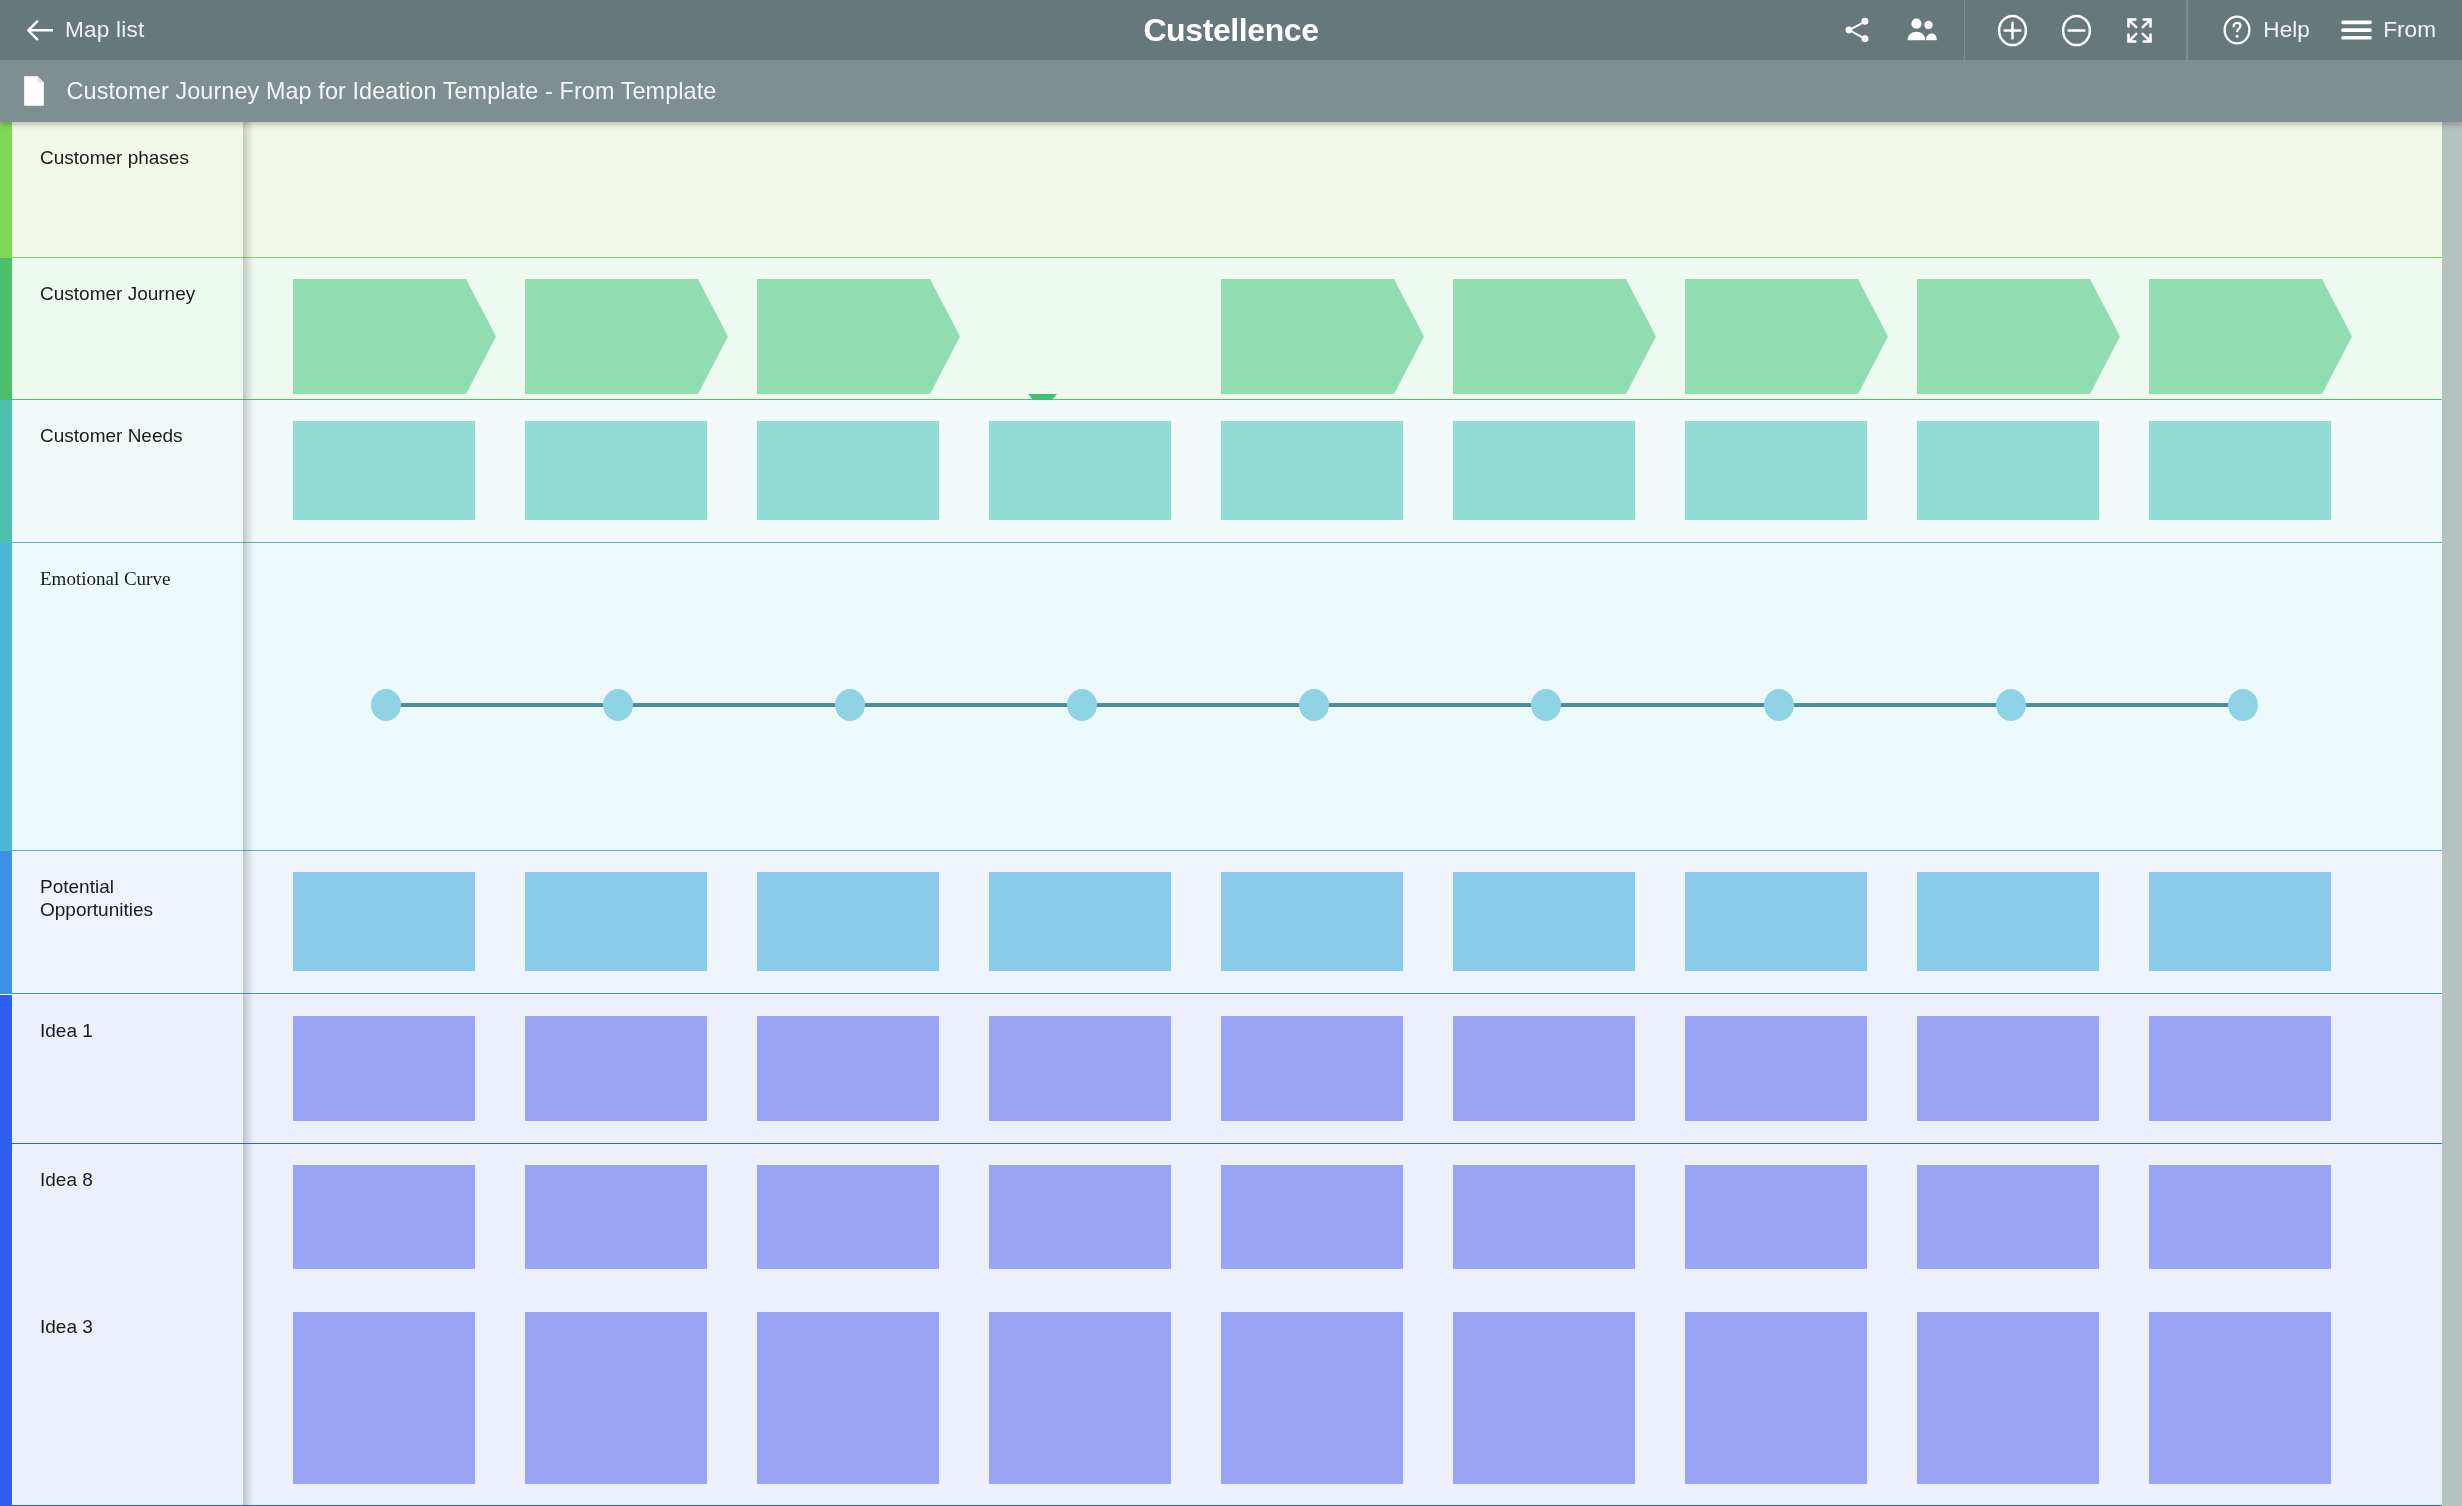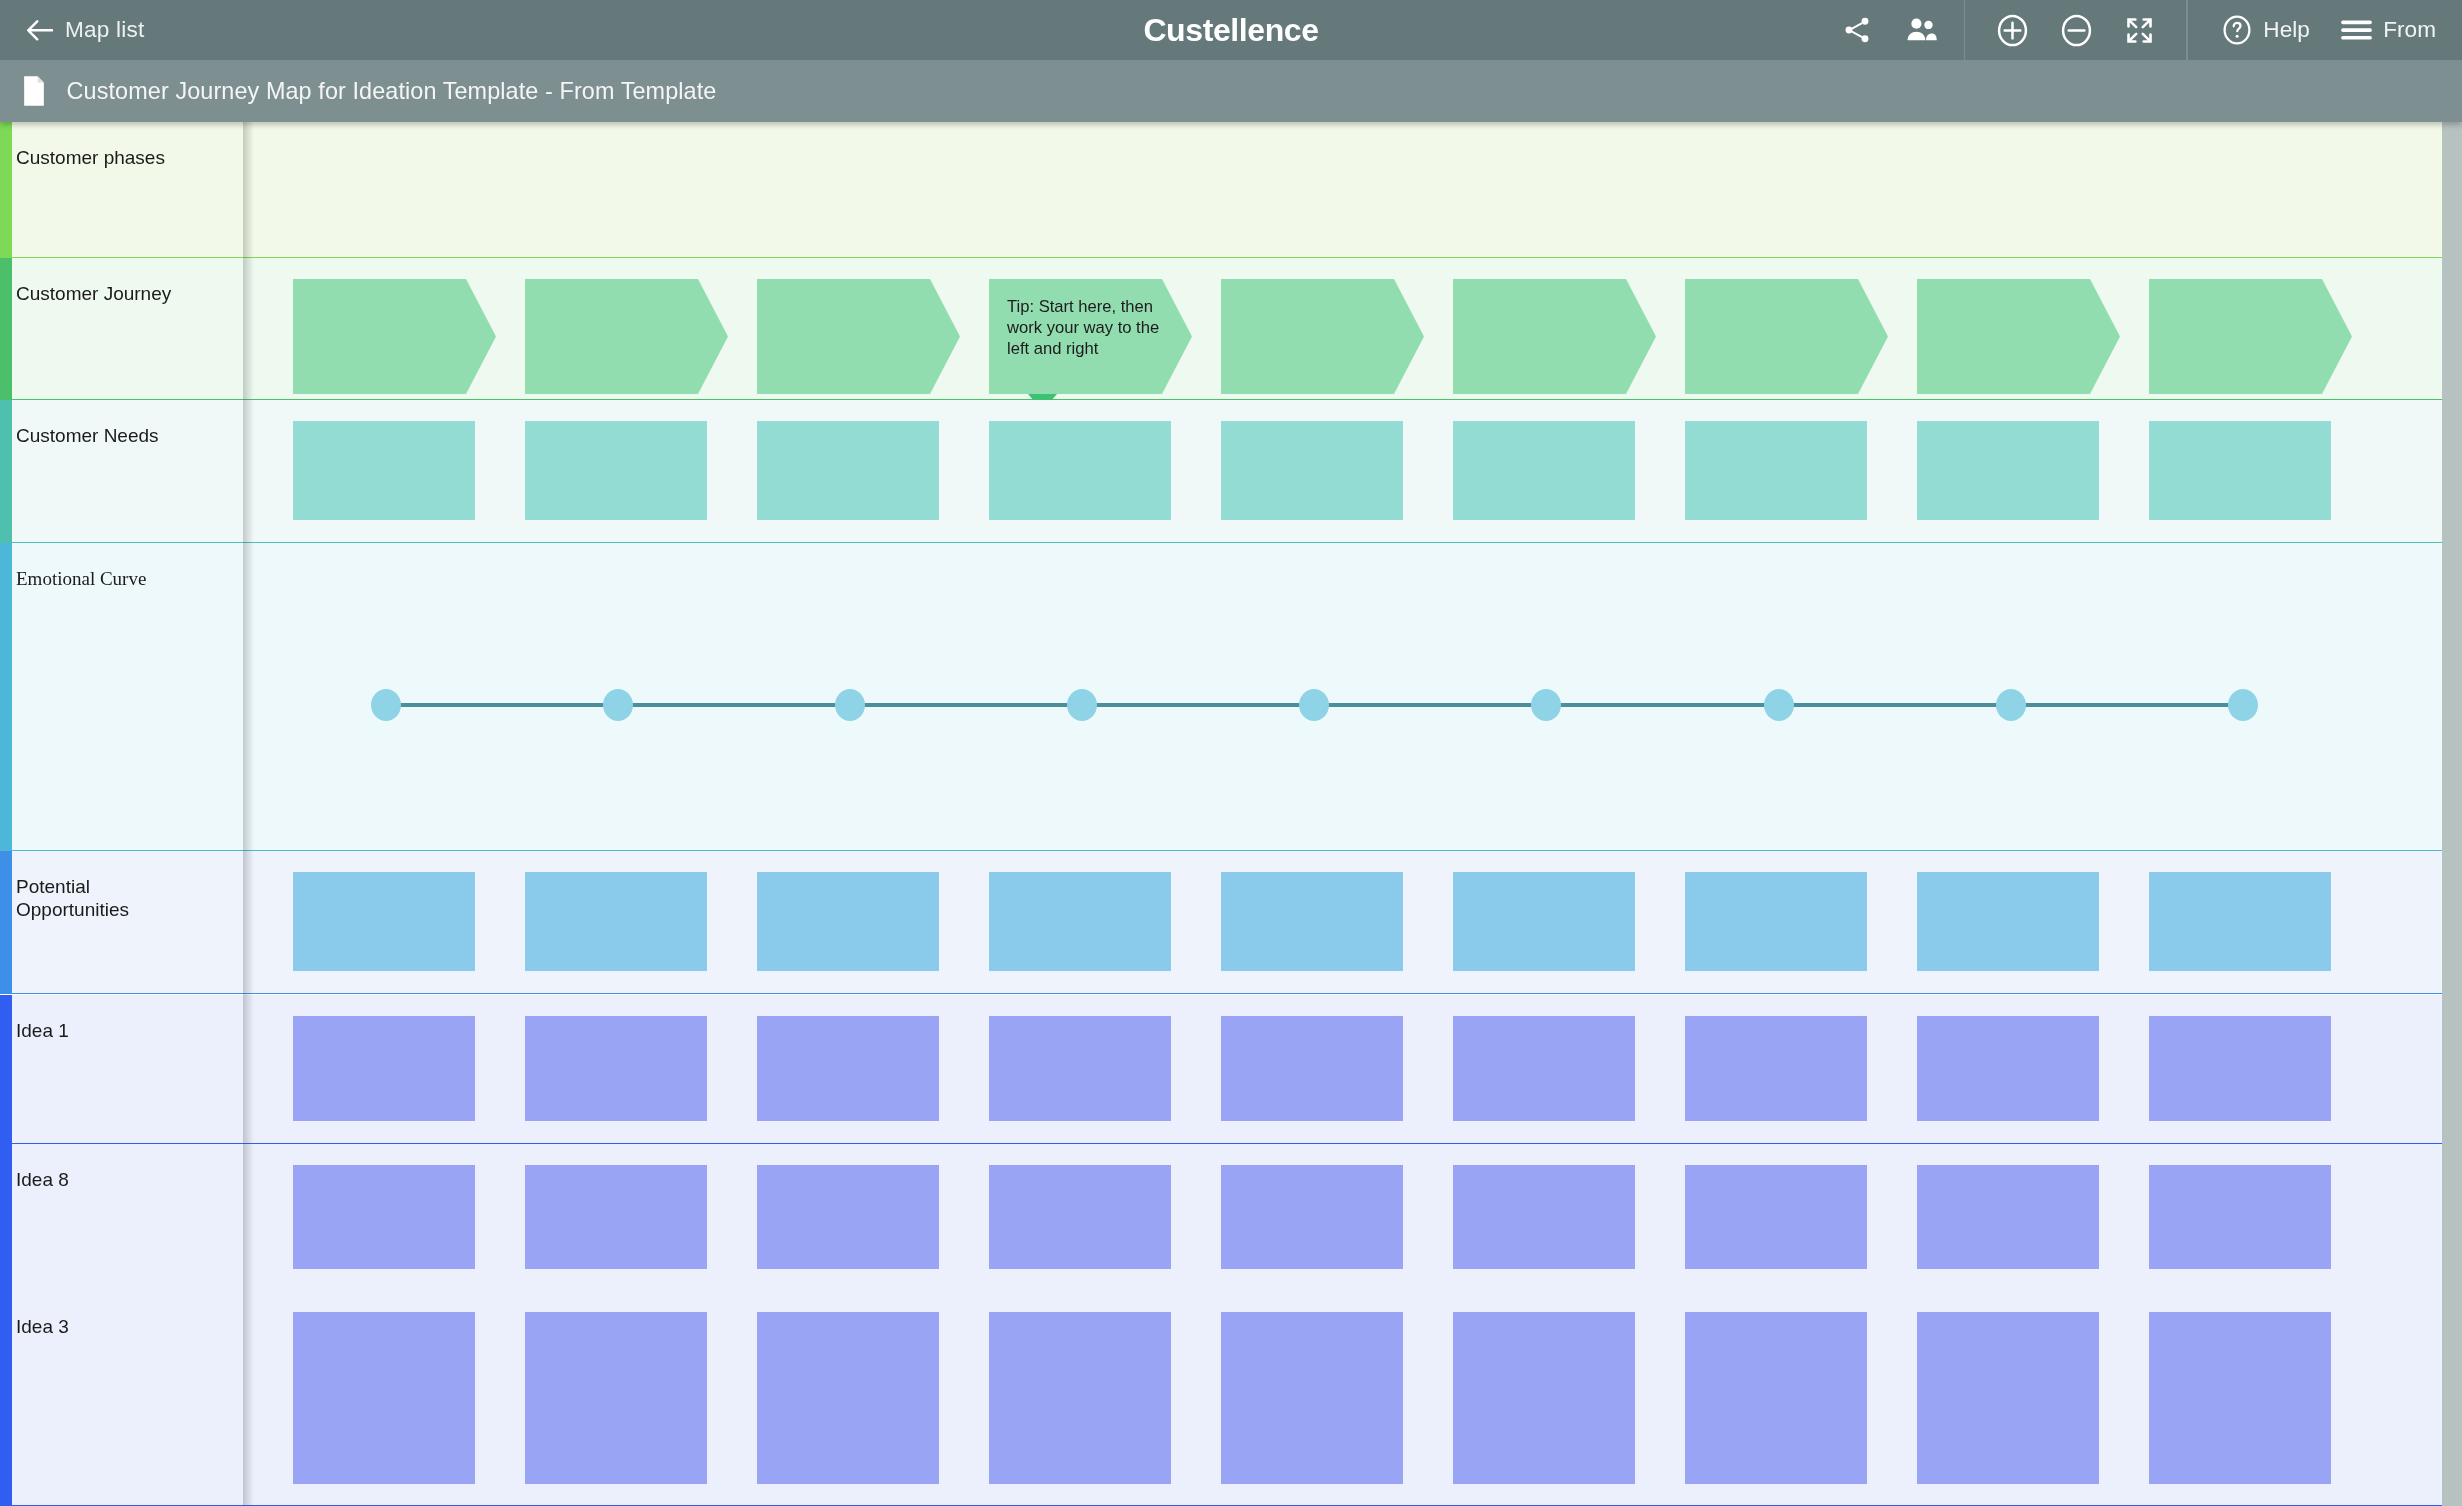--- a/index.html
+++ b/index.html
@@ -56,21 +56,21 @@
   
   .canvas{
     position:absolute; left:0; top:122px; width:2462px; height:1385px;
     overflow:hidden;
   }
   .row{ position:absolute; left:0; width:2462px; display:flex; }
   .accent{ position:absolute; left:0; top:0; width:12px; height:100%; }
   .rowlabel{
     position:absolute; left:12px; top:0; width:231px; height:100%;
     display:flex; align-items:flex-start;
-    padding:24px 0 0 4px;
+    padding:24px 0 0 28px;
   }
   .rowlabel span{
     font-size:19px; color:#1b1b1b; line-height:1.22;
   }
   .rowbody{
     position:absolute; left:243px; top:0; right:0; height:100%;
   }
   .sidebarshadow{
     position:absolute; left:243px; top:0; width:10.5px; height:100%;
     background:linear-gradient(to right, rgba(60,70,70,.26), rgba(60,70,70,0));
@@ -233,23 +233,20 @@
       </div>
       <div class="row" style="top: 136px; height: 142px; background: rgb(238, 249, 240); border-bottom: 1.5px solid rgb(76, 191, 106);">
         <div class="accent" style="background: rgb(76, 191, 106);"></div>
         <div class="rowlabel">
           <span style="white-space: pre-line;">Customer Journey</span>
         </div>
         <div class="rowbody">
           <div class="step" style="left: 50px; width: 203px;"></div>
           <div class="step" style="left: 282px; width: 203px;"></div>
           <div class="step" style="left: 514px; width: 203px;"></div>
-          <div class="step tip" style="left: 746px; width: 203px;">
-            <span class="tiptext">Tip: Start here, then work your way to the left and right</span>
-          </div>
           <div class="tiparrow" style="left: 785px; top: 136px;"></div>
           <div class="step" style="left: 978px; width: 203px;"></div>
           <div class="step" style="left: 1210px; width: 203px;"></div>
           <div class="step" style="left: 1442px; width: 203px;"></div>
           <div class="step" style="left: 1674px; width: 203px;"></div>
           <div class="step" style="left: 1906px; width: 203px;"></div>
         </div>
       </div>
       <div class="row" style="top: 278px; height: 143px; background: rgb(240, 249, 248); border-bottom: 1.5px solid rgb(79, 191, 174);">
         <div class="accent" style="background: rgb(79, 191, 174);"></div>

